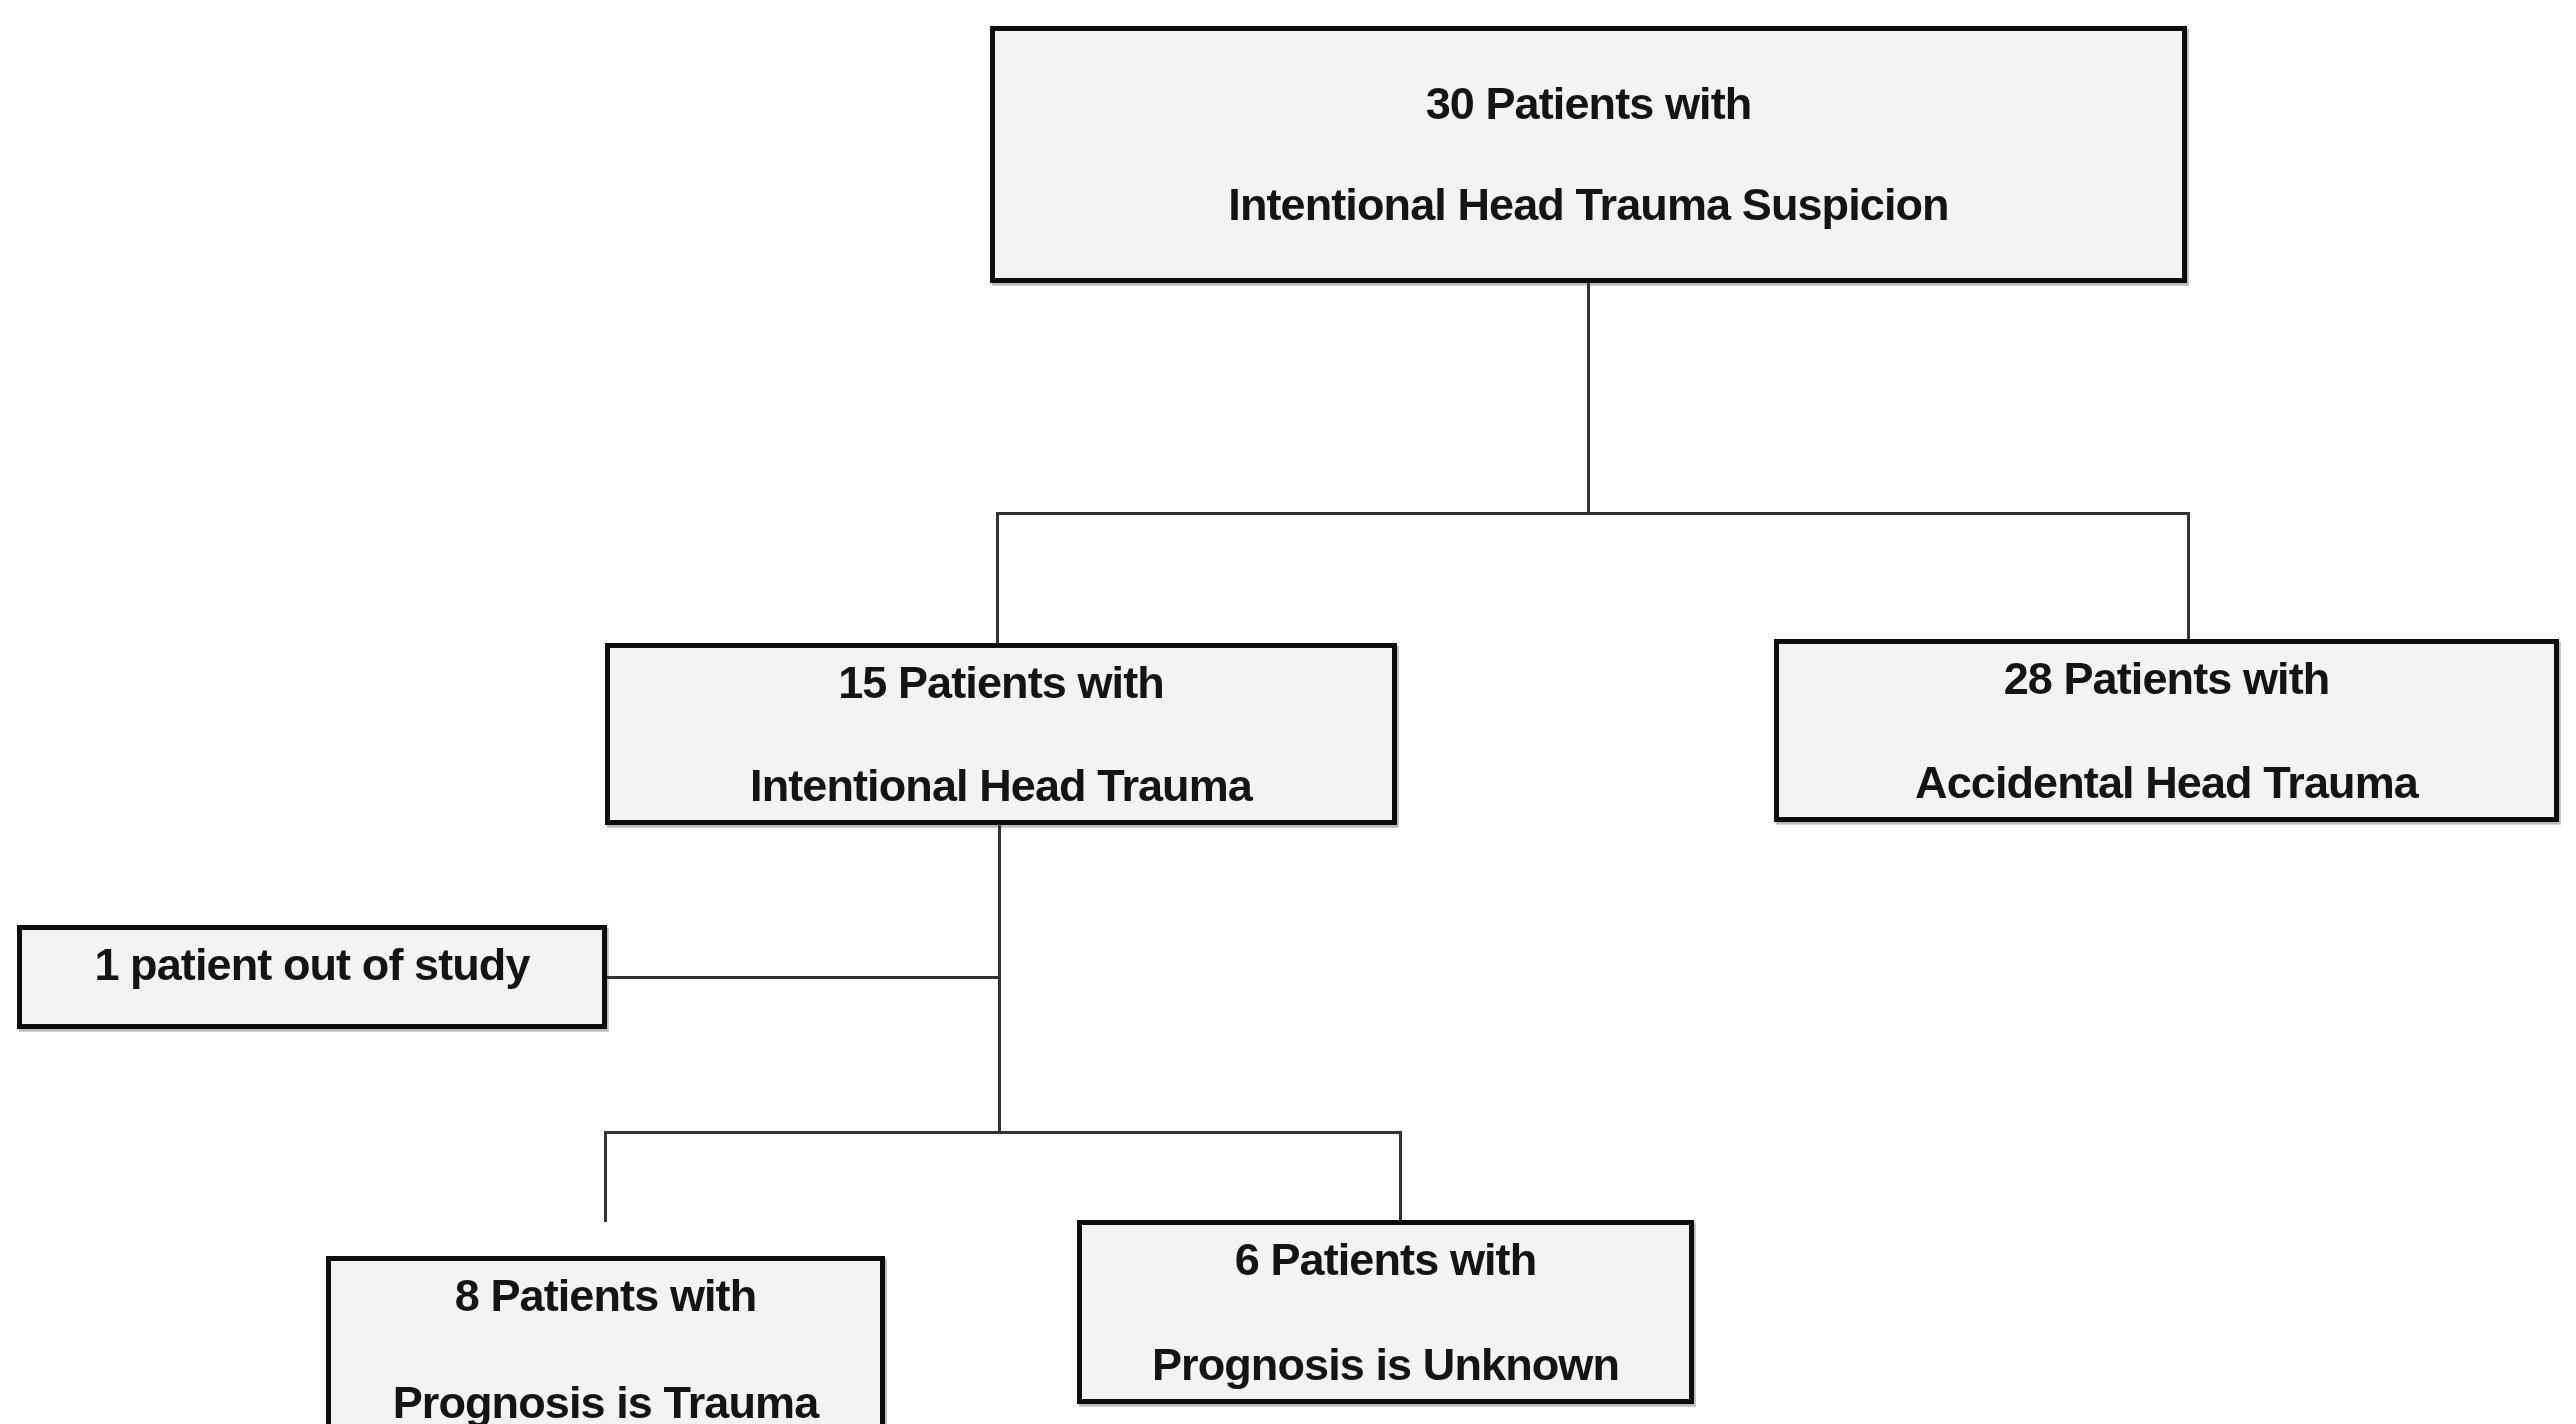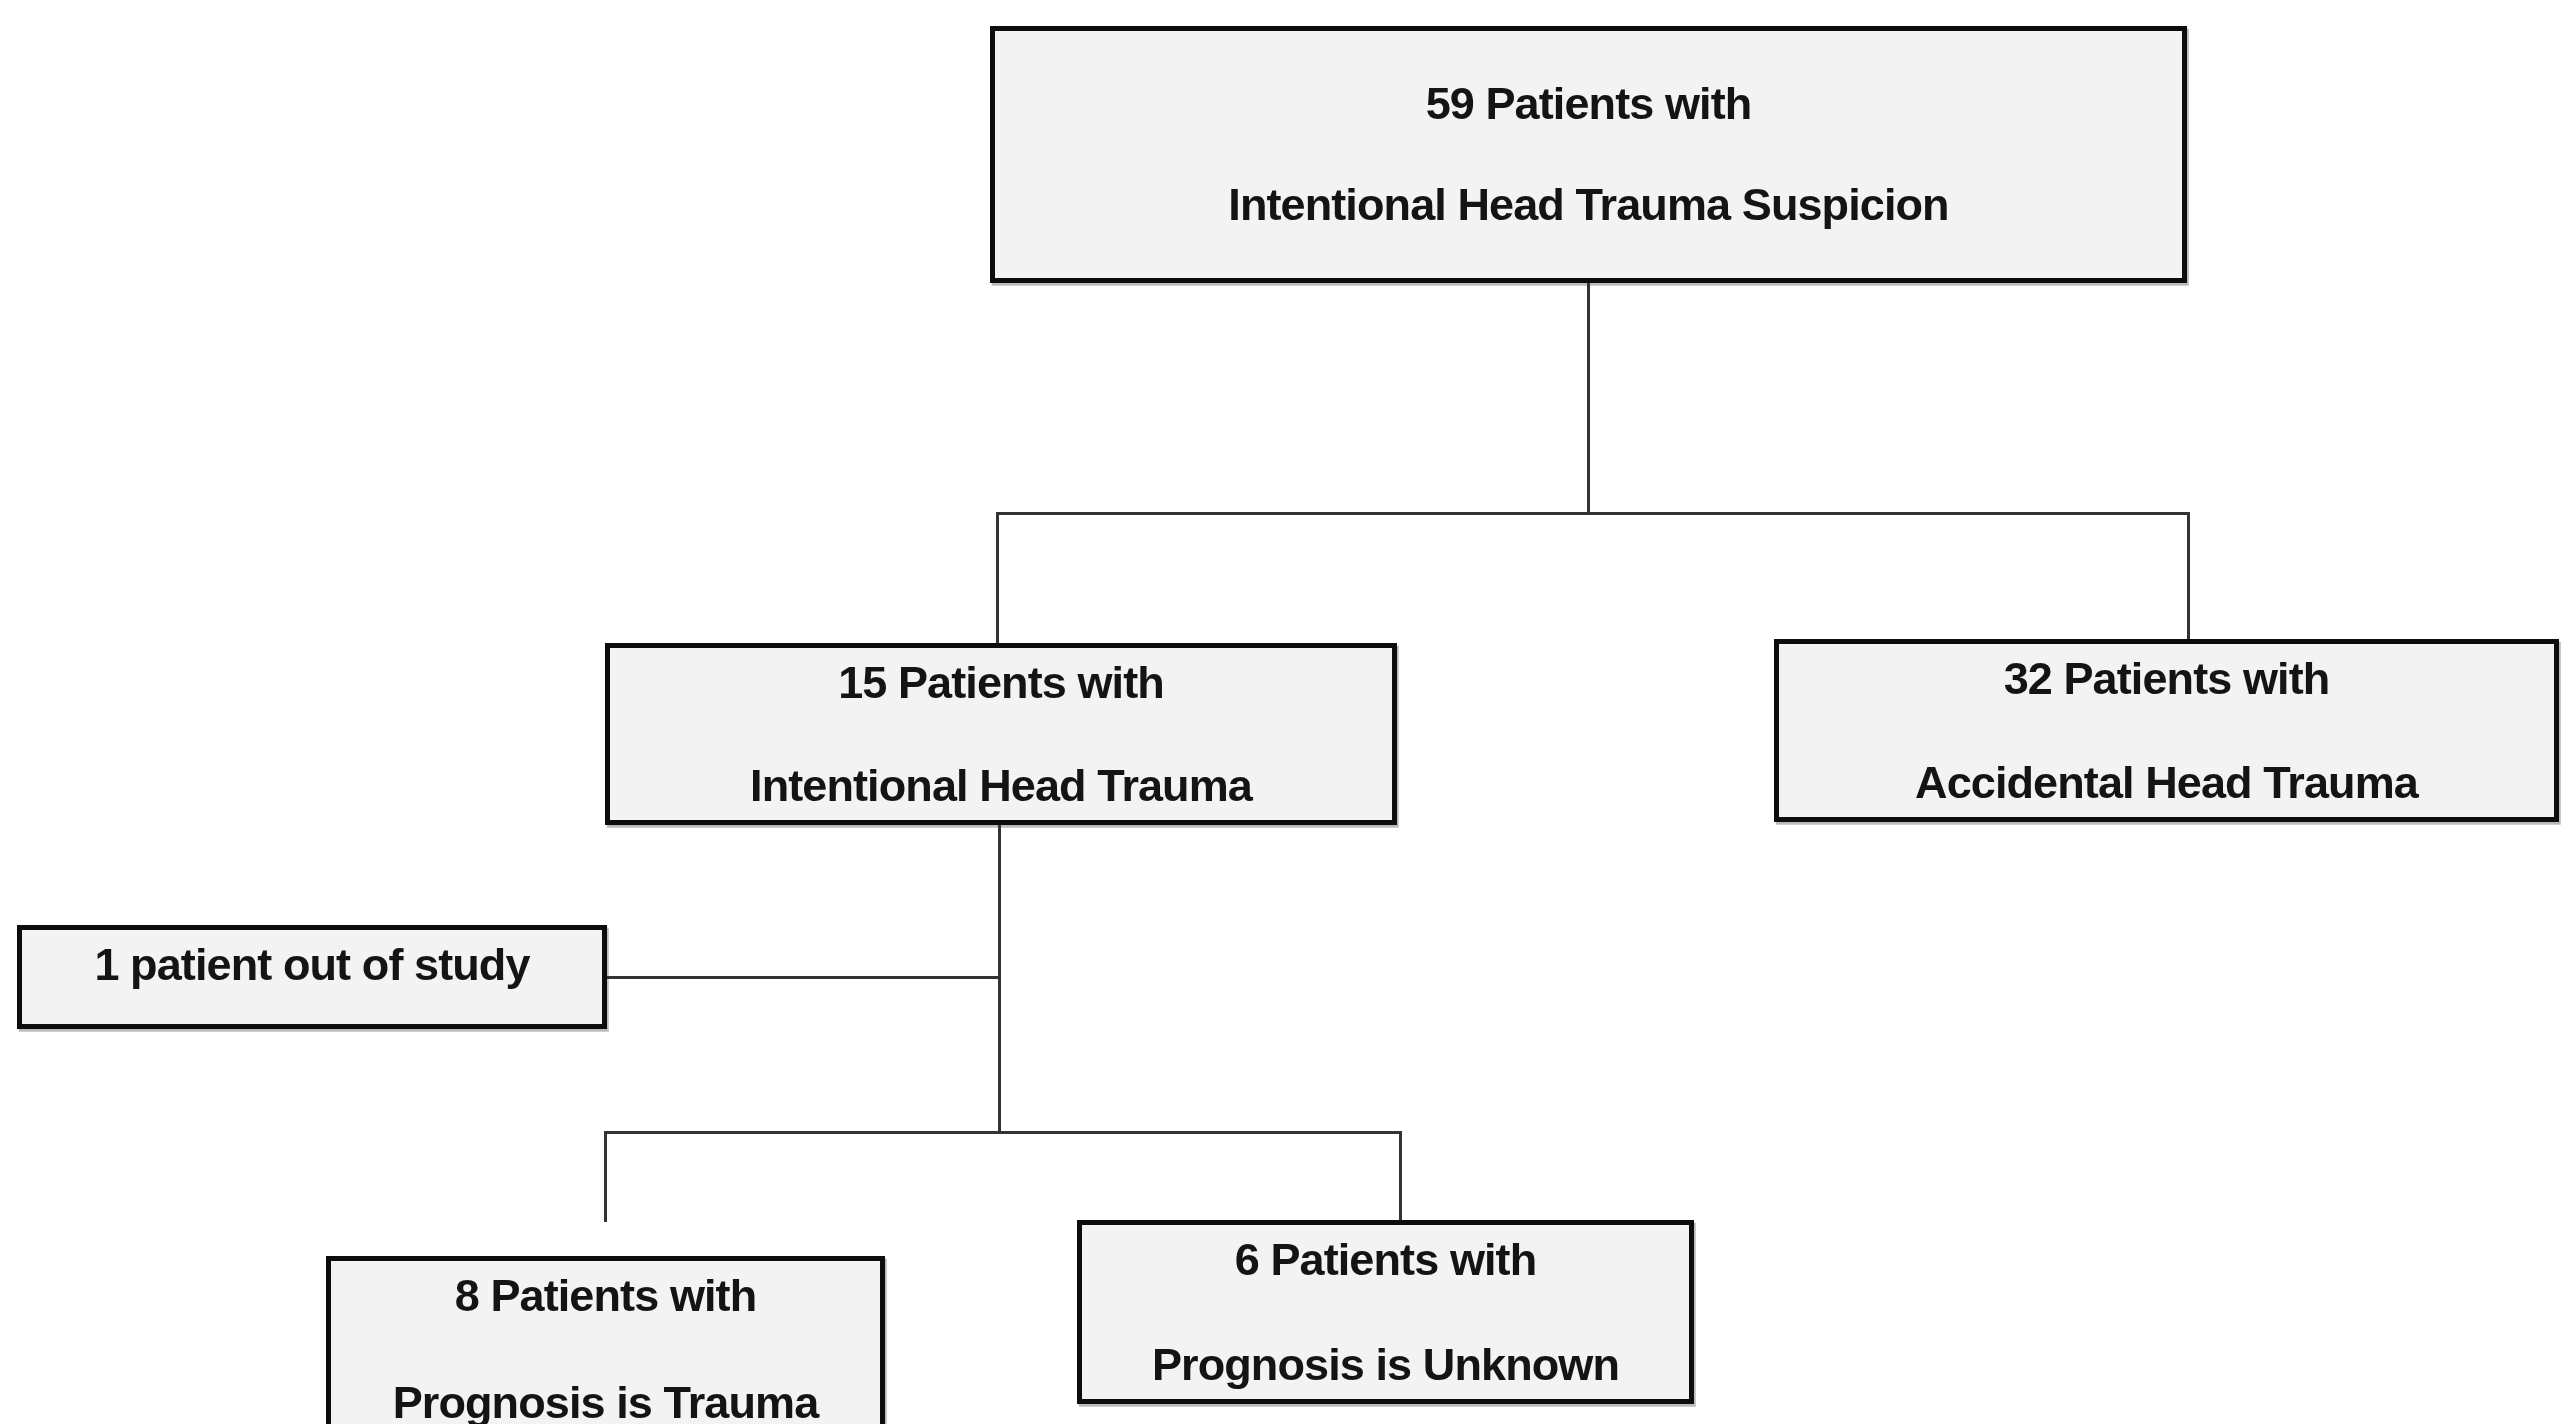--- a/index.html
+++ b/index.html
@@ -71,31 +71,31 @@
   <div class="connector h" id="conn-split-top"></div>
   <div class="connector v" id="conn-drop-intent"></div>
   <div class="connector v" id="conn-drop-accident"></div>
   <div class="connector v" id="conn-intent-stem"></div>
   <div class="connector h" id="conn-outofstudy"></div>
   <div class="connector h" id="conn-split-bottom"></div>
   <div class="connector v" id="conn-drop-known"></div>
   <div class="connector v" id="conn-drop-unknown"></div>
 
   <div class="node" id="node-root">
-    <div class="line">59 Patients with</div>
+    <div class="line">30 Patients with</div>
     <div class="line">Intentional Head Trauma Suspicion</div>
   </div>
 
   <div class="node" id="node-intentional">
     <div class="line">15 Patients with</div>
     <div class="line">Intentional Head Trauma</div>
   </div>
 
   <div class="node" id="node-accidental">
-    <div class="line">32 Patients with</div>
+    <div class="line">28 Patients with</div>
     <div class="line">Accidental Head Trauma</div>
   </div>
 
   <div class="node" id="node-outofstudy">
     <div class="line">1 patient out of study</div>
   </div>
 
   <div class="node" id="node-known">
     <div class="line">8 Patients with</div>
     <div class="line">Prognosis is Trauma</div>

